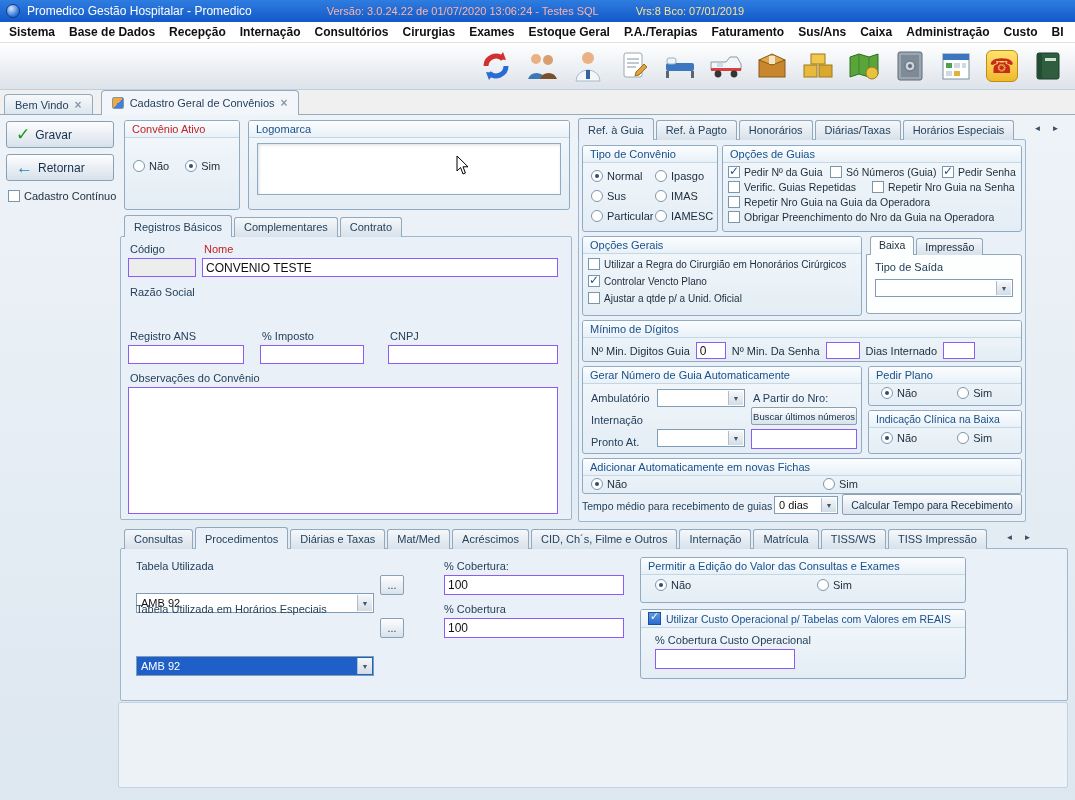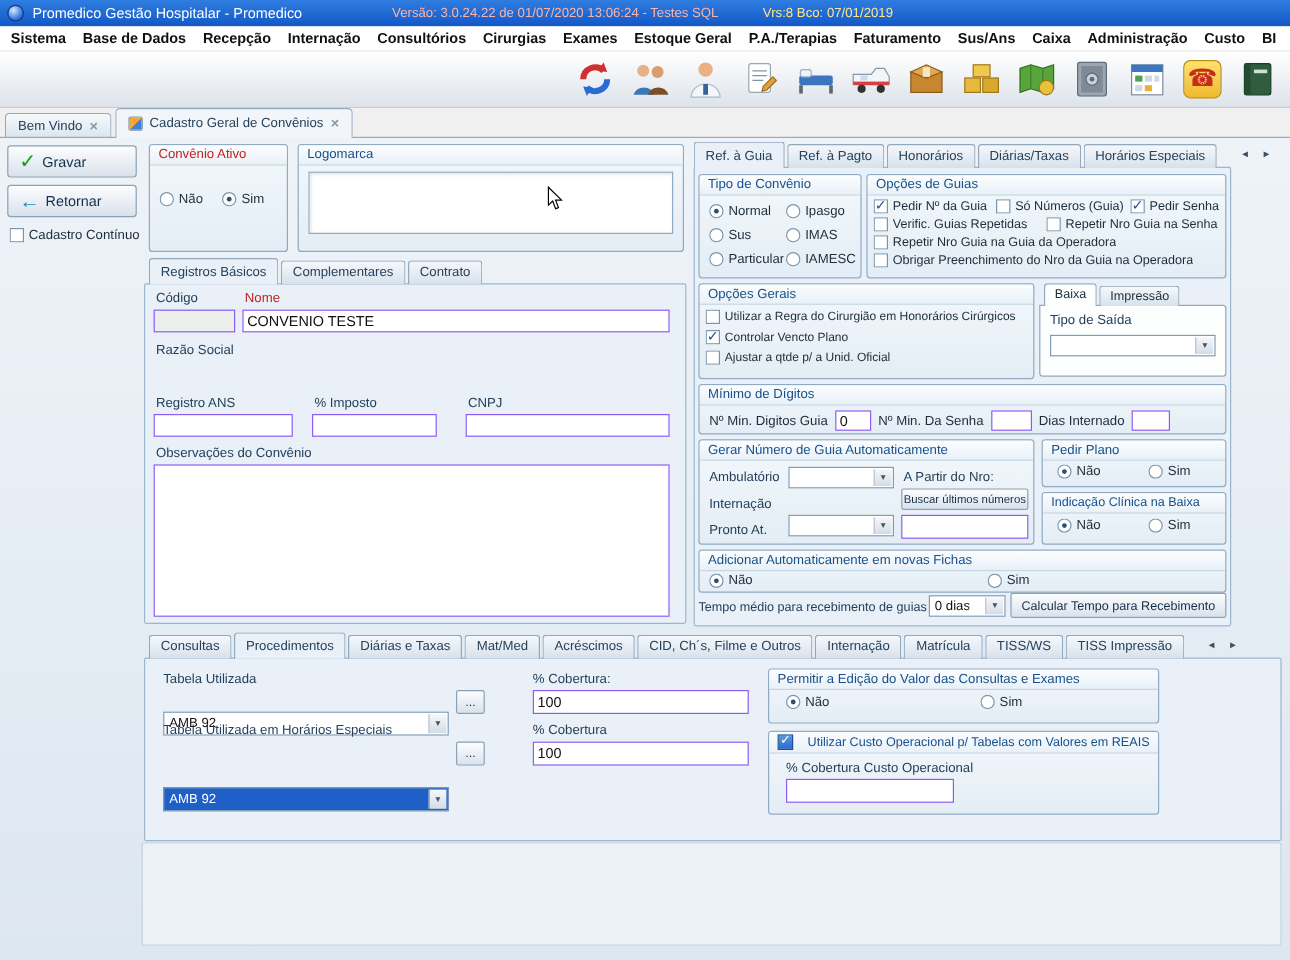--- a/index.html
+++ b/index.html
@@ -22,21 +22,21 @@
 
   .toolbar { left:0; top:43px; width:1075px; height:47px; background:linear-gradient(#ffffff,#dde3ea);
     border-bottom:1px solid #c4cdd8; display:flex; justify-content:flex-end; align-items:center; gap:8px; padding-right:8px; }
   .tbicon { width:38px; height:40px; display:flex; align-items:center; justify-content:center; }
   .tbicon svg { width:34px; height:34px; }
   .phonechip { width:32px; height:32px; border-radius:6px; background:linear-gradient(#ffe26e,#f0b92e); border:1px solid #bb8d12;
     display:flex; align-items:center; justify-content:center; }
   .phonechip .ph { color:#c62c1e; font-size:20px; line-height:1; }
 
   
-  .ws-strip { left:0; top:90px; width:1075px; height:25px; display:flex; align-items:flex-end; gap:3px; padding-left:4px; }
+  .ws-strip { left:0; top:90px; width:1075px; height:25px; display:flex; align-items:flex-end; gap:8px; padding-left:4px; }
   .ws-tab { display:flex; align-items:center; gap:6px; border:1px solid #94aabf; border-bottom:none; border-radius:4px 4px 0 0;
     background:linear-gradient(#f6f9fb,#dbe5ee); padding:3px 10px; height:21px; font-size:11px; color:#26425c; }
   .ws-tab.active { background:#f2f6fa; height:25px; z-index:3; position:relative;margin-top:24px; }
   .x::before { content:"×"; color:#8a98a6; font-size:12px; font-weight:bold; }
   .tabico { width:12px; height:12px; border:1px solid #7d96ad; border-radius:2px;
     background:linear-gradient(135deg,#f4a83c 0 50%,#3f7fdd 50% 100%); flex:none; }
 
   .workspace { left:0; top:114px; width:1075px; height:686px; background:linear-gradient(#eef3f8,#dde7f0); border-top:1px solid #94aabf; }
 
   
@@ -551,21 +551,21 @@
           <span class="lbl">Não</span>
         </span>
       <span class="opt">
           <span class="rd"></span>
           <span class="lbl">Sim</span>
         </span>
     </div>
   </div>
 
   <div class="gbox" style="left:640px;top:609px;width:326px;height:70px">
-    <div class="gtitle f10" style="display:flex;align-items:center;gap:12px">
+    <div class="gtitle f10" style="display:flex;align-items:center;gap:5px">
       <span class="cbsq on"></span>
       <span class="lbl">Utilizar Custo Operacional p/ Tabelas com Valores em REAIS</span>
     </div>
     <div class="gbody">
       <span class="flbl" style="left:14px;top:6px">% Cobertura Custo Operacional</span>
       <input class="txt" style="left: 14px; top: 21px; width: 140px; height: 20px;" value="">
     </div>
   </div>
 
   <div class="panel" style="left:118px;top:702px;width:950px;height:86px;background:#edf2f7;border-color:#c2d2e0"></div>

